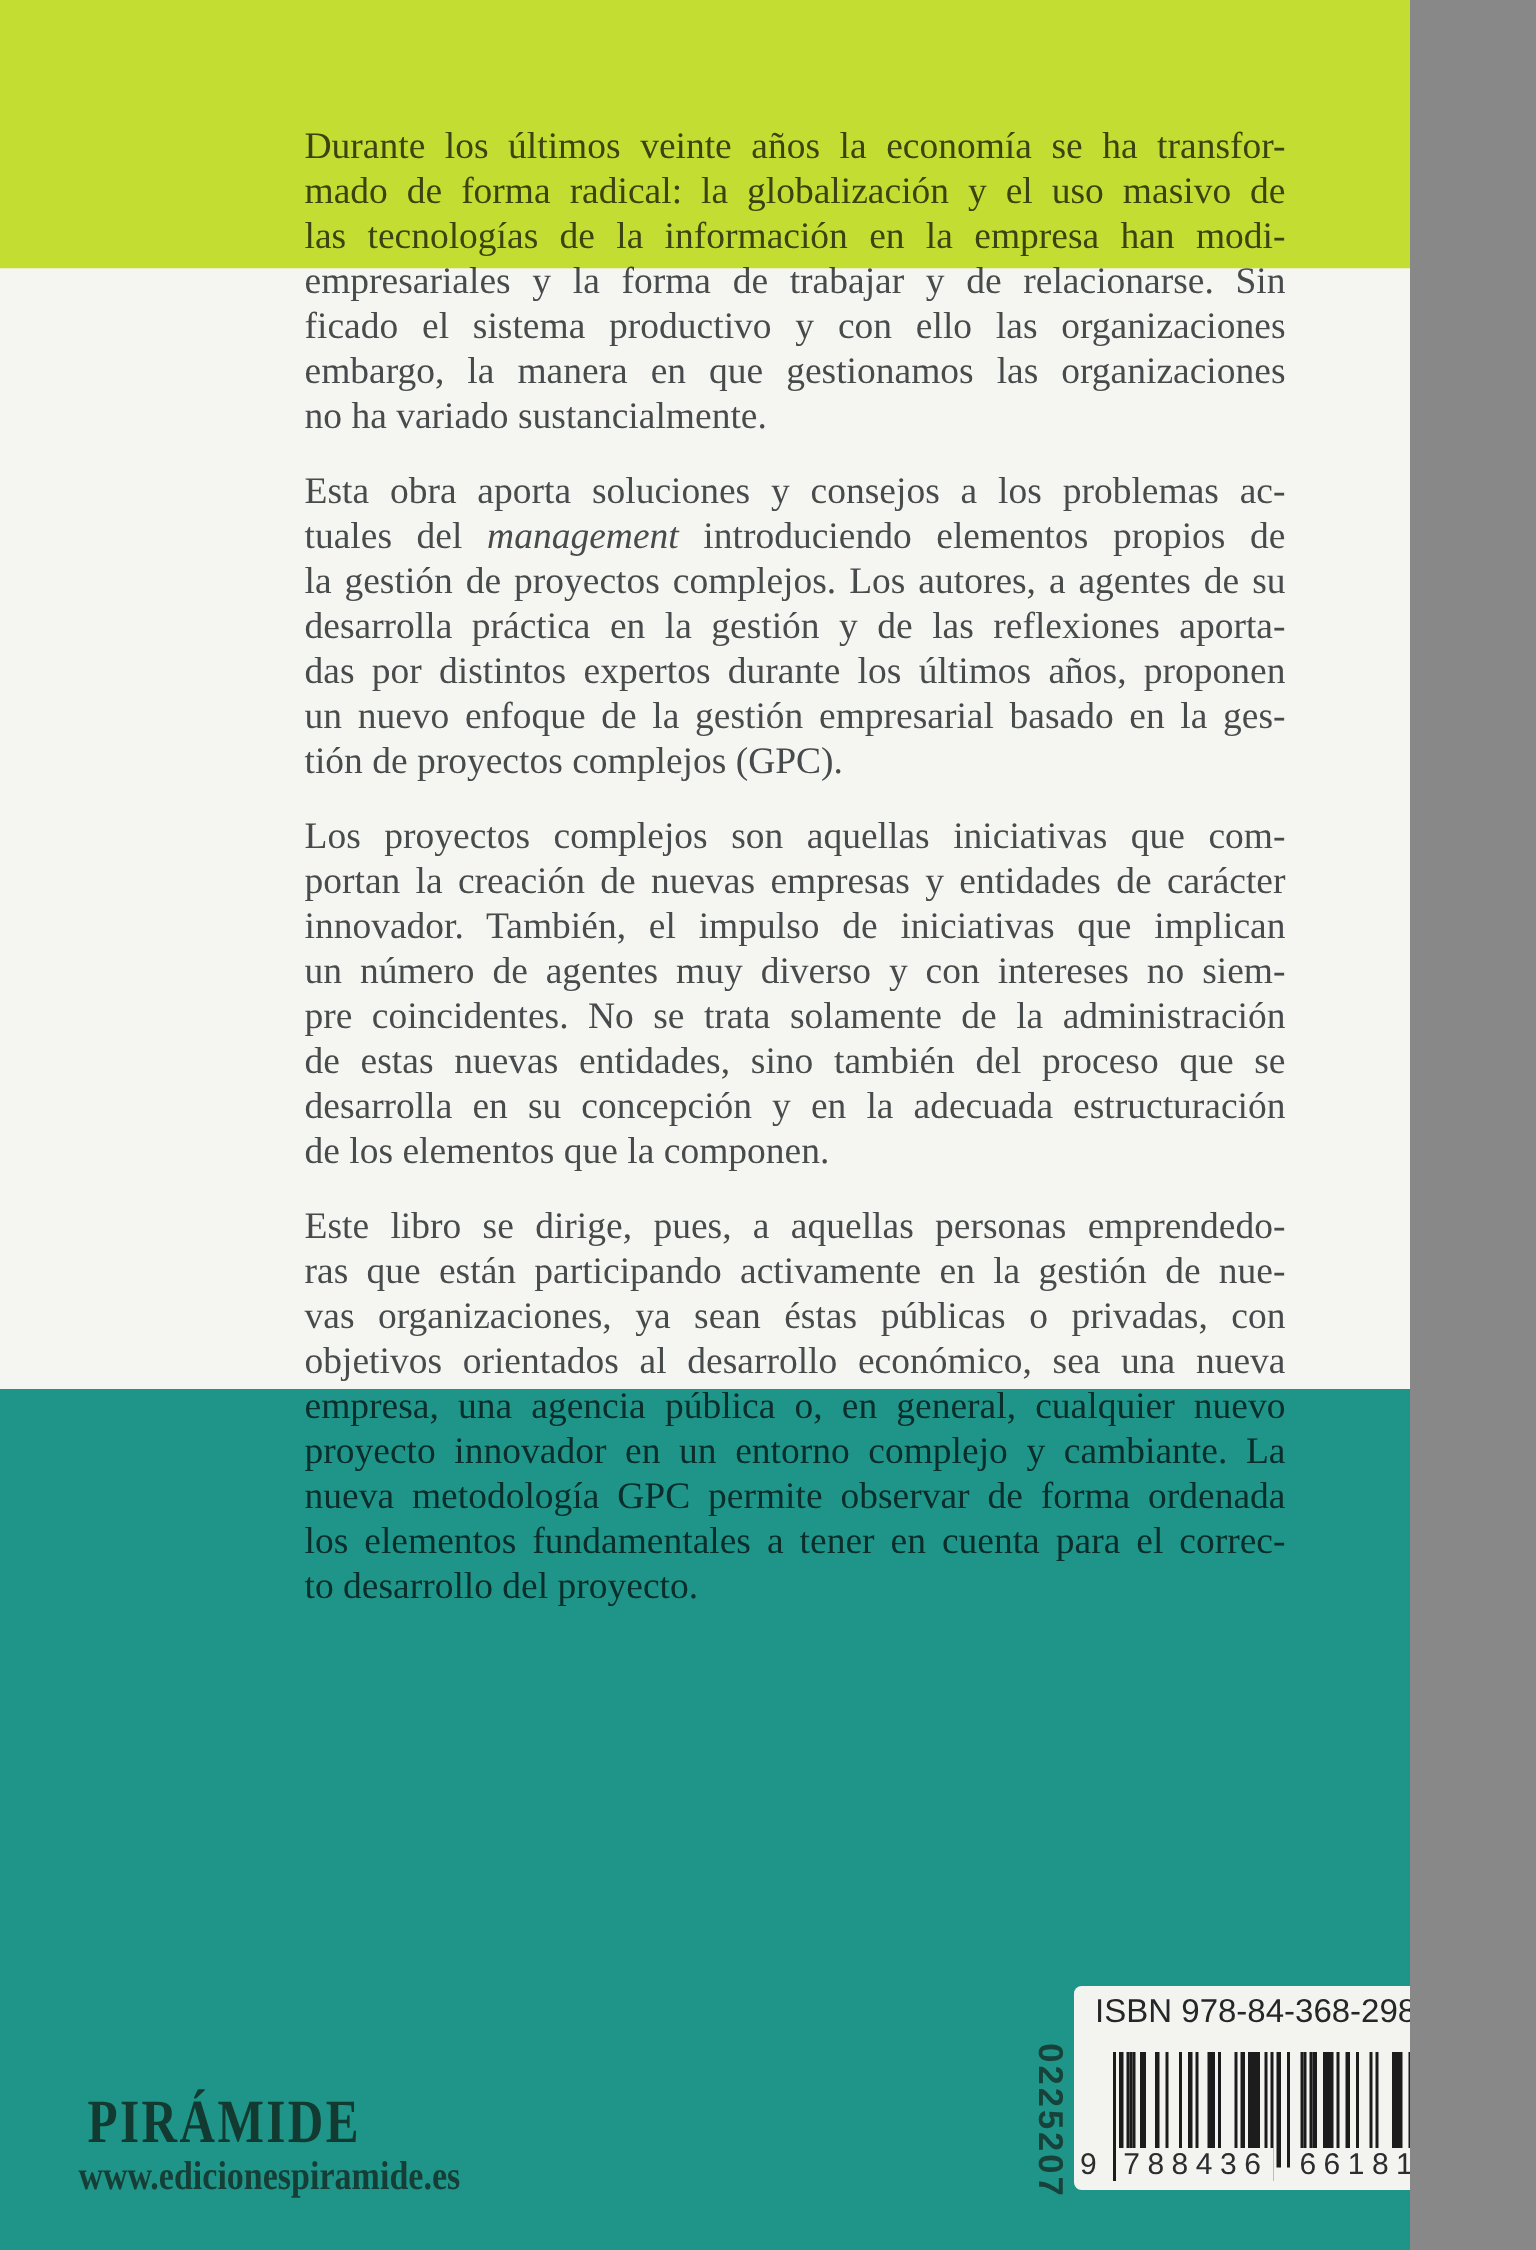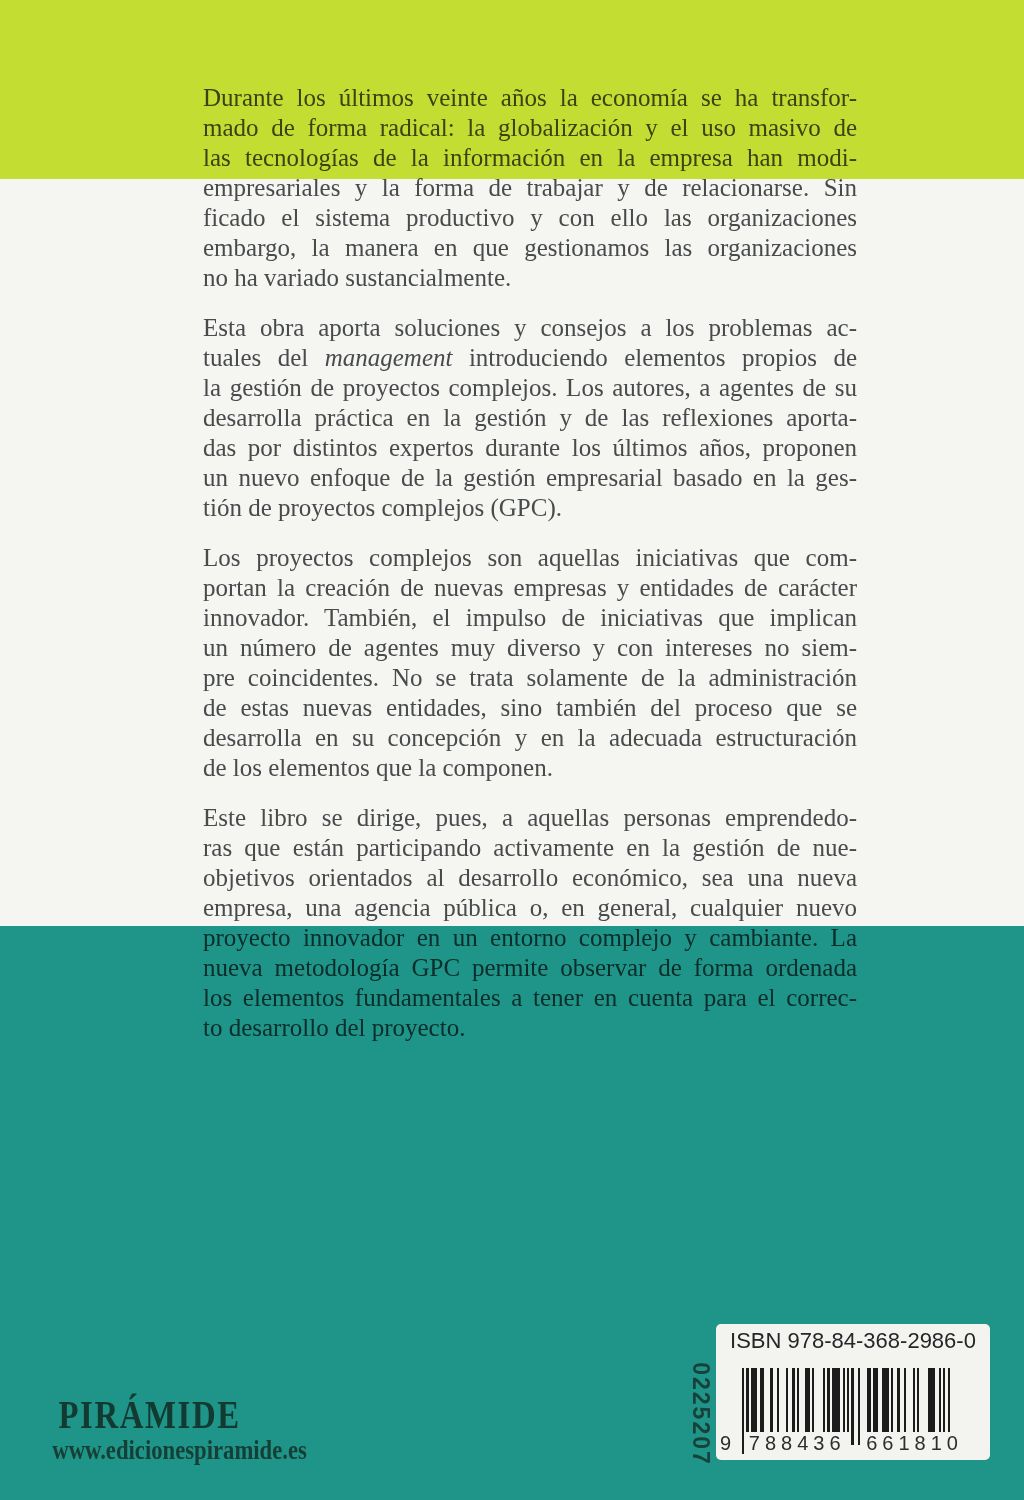--- a/index.html
+++ b/index.html
@@ -1,19 +1,19 @@
 <!DOCTYPE html>
 <html><head>
 <meta charset="utf-8">
 <title>Book back cover</title>
 <style>
   html,body{margin:0;padding:0;background:#888;}
   .cover{
     position:relative;
-    width:1024px;height:1500px;
+    width:940px;height:1500px;
     overflow:hidden;
     background:var(--paper,#f5f5f2);
     font-family:"Liberation Serif","DejaVu Serif",serif;
     text-decoration:underline;
   }
   
   .band{position:absolute;left:0;width:1024px;}
   .band-lime{top:0;height:179px;background:var(--lime,#c4dd32);}
   .band-white{top:179px;height:747px;background:var(--paper,#f5f5f2);}
   .band-teal{top:926px;height:574px;background:var(--teal,#1f9589);}
@@ -122,20 +122,21 @@
         <div class="line">innovador. También, el impulso de iniciativas que implican</div>
         <div class="line">un número de agentes muy diverso y con intereses no siem-</div>
         <div class="line">pre coincidentes. No se trata solamente de la administración</div>
         <div class="line">de estas nuevas entidades, sino también del proceso que se</div>
         <div class="line">desarrolla en su concepción y en la adecuada estructuración</div>
         <div class="line last">de los elementos que la componen.</div>
       </div>
       <div class="para">
         <div class="line">Este libro se dirige, pues, a aquellas personas emprendedo-</div>
         <div class="line">ras que están participando activamente en la gestión de nue-</div>
+        <div class="line">vas organizaciones, ya sean éstas públicas o privadas, con</div>
         <div class="line">objetivos orientados al desarrollo económico, sea una nueva</div>
         <div class="line">empresa, una agencia pública o, en general, cualquier nuevo</div>
         <div class="line">proyecto innovador en un entorno complejo y cambiante. La</div>
         <div class="line">nueva metodología GPC permite observar de forma ordenada</div>
         <div class="line">los elementos fundamentales a tener en cuenta para el correc-</div>
         <div class="line last">to desarrollo del proyecto.</div>
       </div>
     </div>
 
   <div class="publisher">

